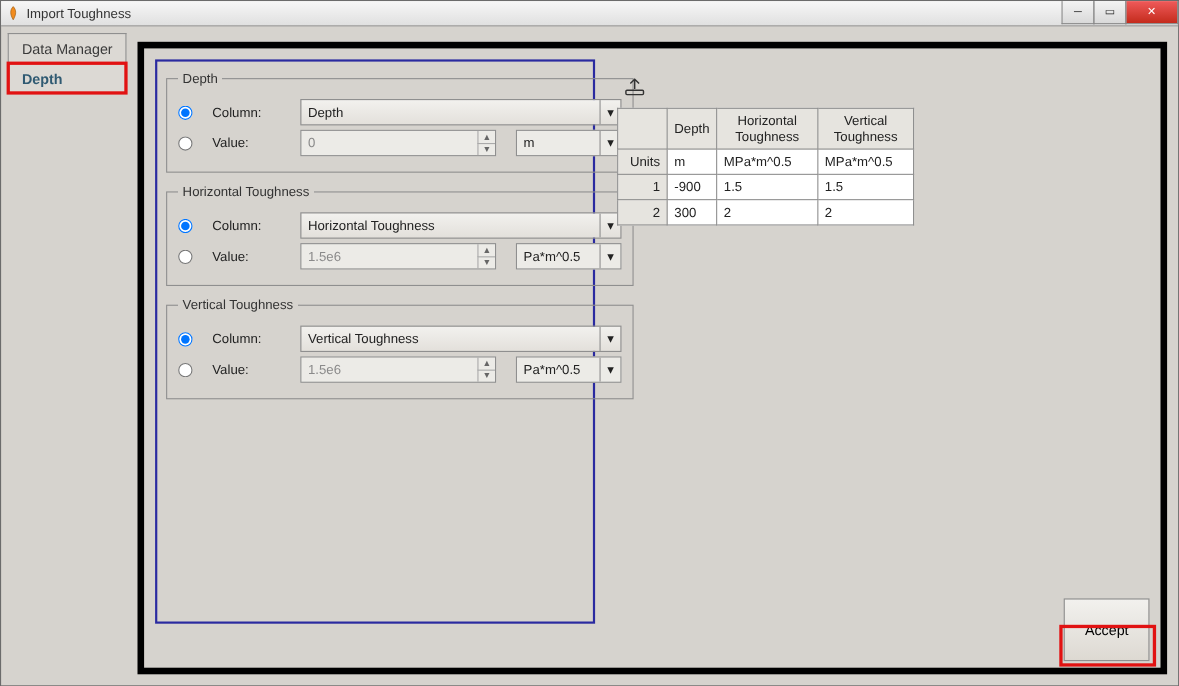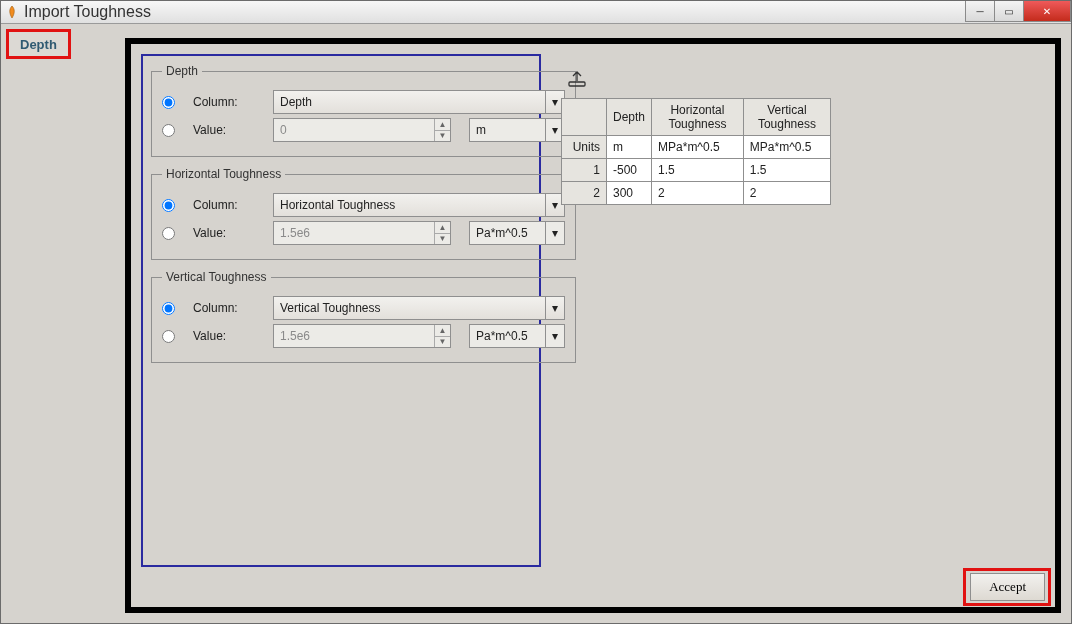--- a/index.html
+++ b/index.html
@@ -27,21 +27,21 @@
   border-bottom: 1px solid #9a9a9a;
   display: flex;
   align-items: center;
   padding: 0 4px;
   position: relative;
 }
 .titlebar .icon {
   width: 14px; height: 14px; margin-right: 5px;
 }
 .titlebar .title {
-  font-size: 16px;
+  font-size: 12px;
   color: #333;
 }
 .win-controls {
   position: absolute;
   right: 0; top: 0;
   display: flex;
   height: 20px;
 }
 .win-btn {
   width: 28px; height: 20px;
@@ -188,25 +188,24 @@
 }
 .data-table .rowhdr {
   background: #e6e4df;
   text-align: right;
   width: 32px;
 }
 
 .accept-btn {
   position: absolute;
   right: 10px; bottom: 6px;
-  padding: 5px 18px;
+  padding: 20px 18px;
   border: 1px solid #8f8f8f;
   background: linear-gradient(#f2f1ee,#ddd9d2);
   font-size: 13px;
-  font-family: Liberation Serif, serif;
 }
 .accept-hl {
   position: absolute;
   right: 4px; bottom: 1px;
   width: 82px; height: 32px;
   border: 3px solid #e11212;
   pointer-events: none;
 }
 
 input[type=radio]{margin:0;}
@@ -227,20 +226,23 @@
     <div class="win-controls">
       <div class="win-btn">─</div>
       <div class="win-btn">▭</div>
       <div class="win-btn close">✕</div>
     </div>
   </div>
 
   <div class="body-area">
 
     <div class="tab-strip">
+      <div class="tab">
+        <span>Data Manager</span>
+      </div>
       <div class="tab active highlight-red">
         <span>Depth</span>
       </div>
     </div>
 
     <div class="content-panel">
 
       <div class="config-col">
 
         <fieldset>
@@ -343,21 +345,21 @@
             <th>Vertical Toughness</th>
           </tr>
           <tr>
             <td class="rowhdr">Units</td>
             <td>m</td>
             <td>MPa*m^0.5</td>
             <td>MPa*m^0.5</td>
           </tr>
           <tr>
             <td class="rowhdr">1</td>
-            <td>-500</td>
+            <td>-900</td>
             <td>1.5</td>
             <td>1.5</td>
           </tr>
           <tr>
             <td class="rowhdr">2</td>
             <td>300</td>
             <td>2</td>
             <td>2</td>
           </tr>
         </tbody>

